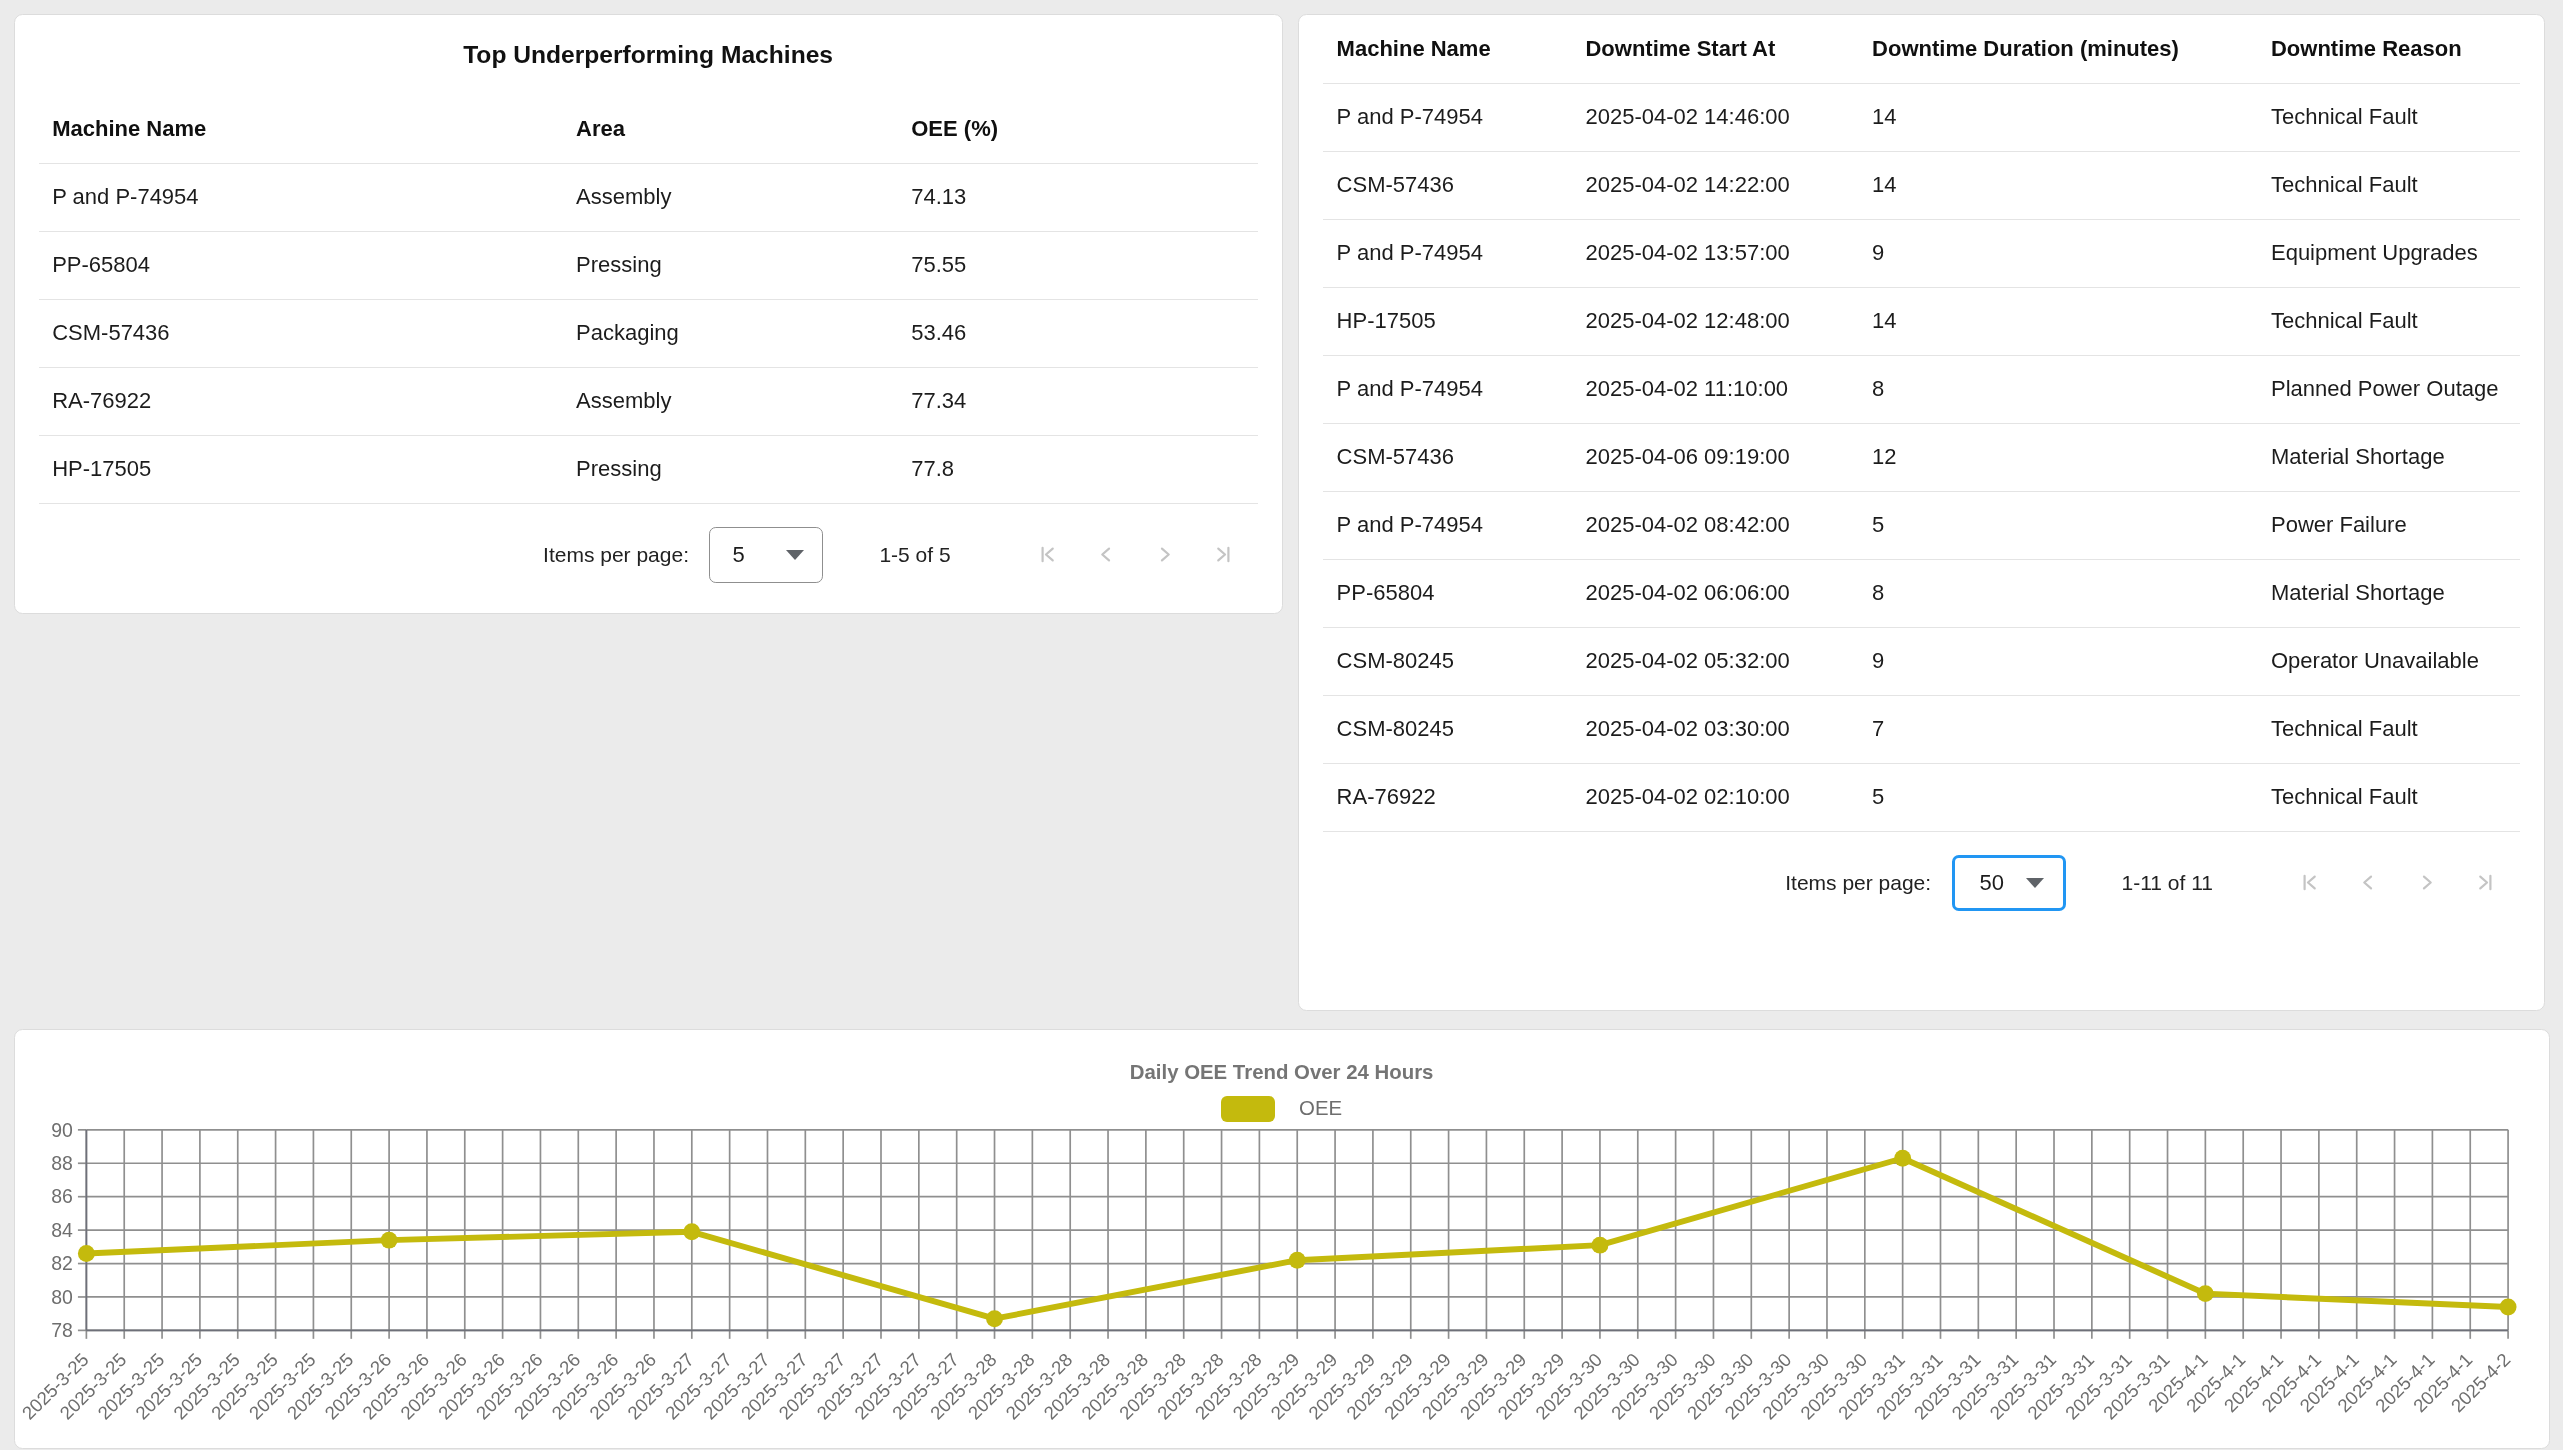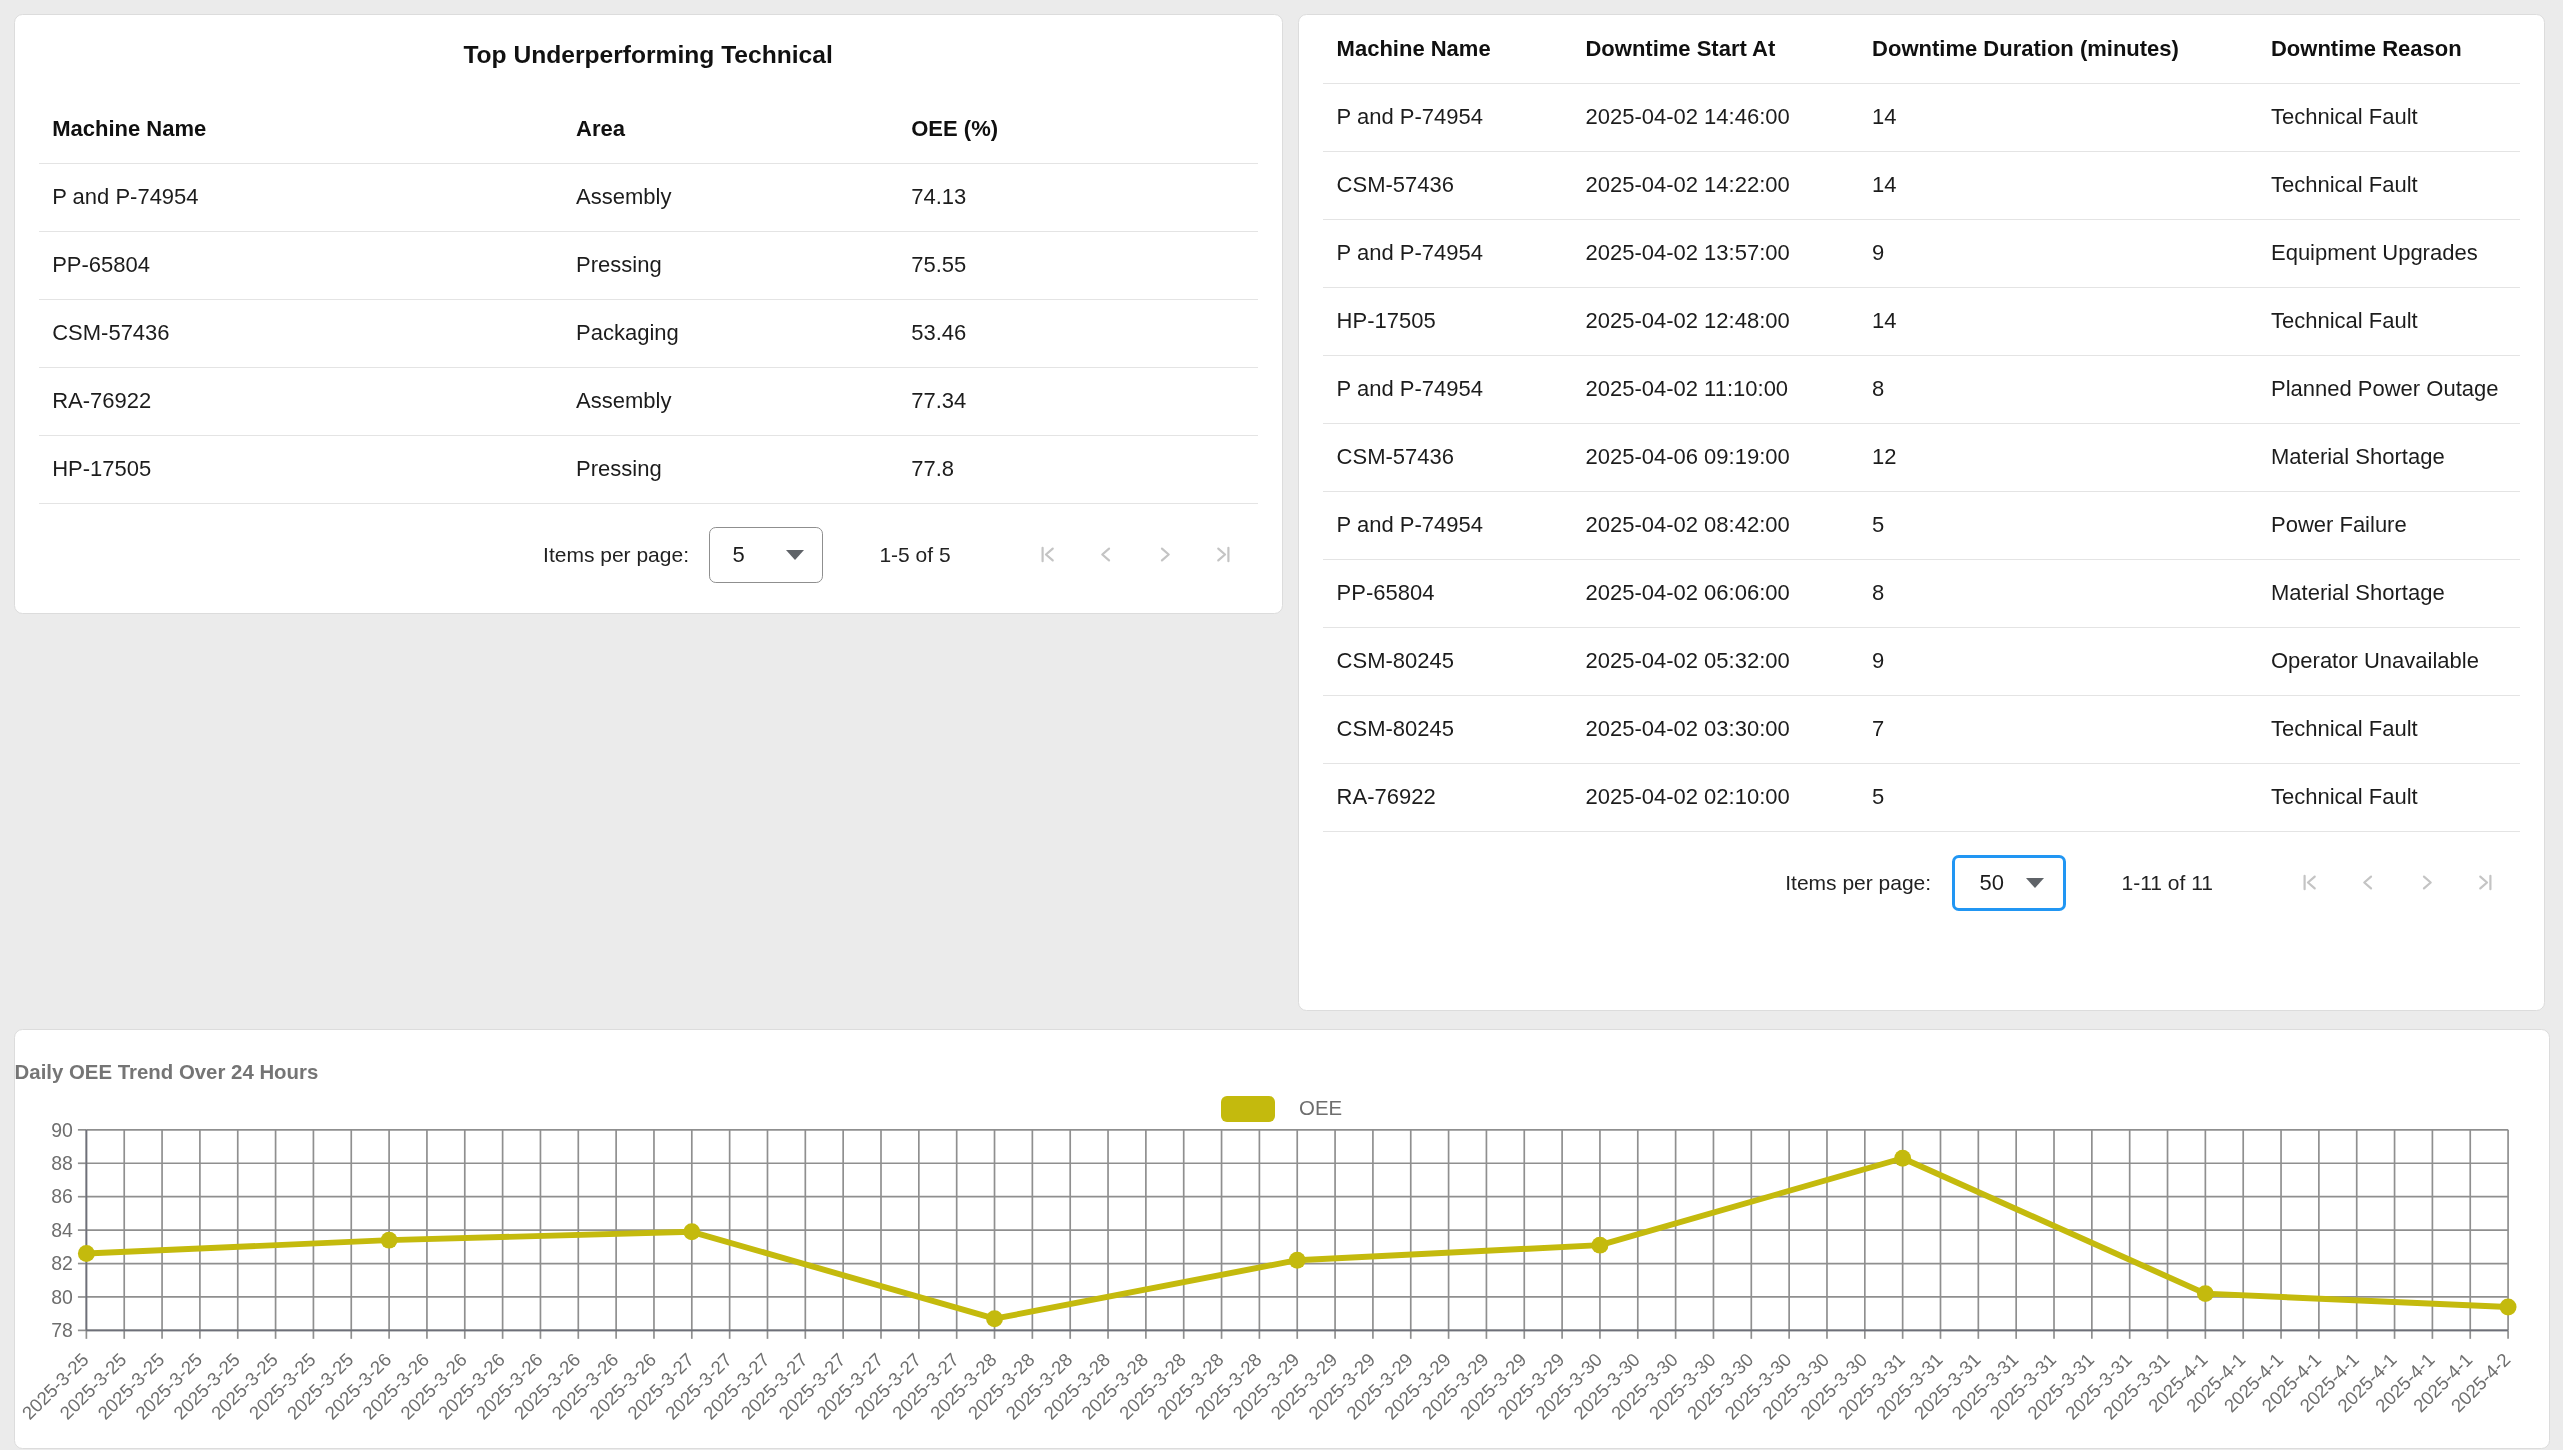--- a/index.html
+++ b/index.html
@@ -27,33 +27,33 @@
   .pgl{margin-right:20.4px;}
   .pgselect{position:relative;width:114px;height:56px;border:1.7px solid #8f8f8f;border-radius:6.8px;
     display:flex;align-items:center;box-sizing:border-box;padding-left:22px;font-size:22px;color:#1c1c1c;
     background:#fff;cursor:pointer;}
   .pgselect.focused{border:3.4px solid var(--accent,#2196f3);padding-left:25px;}
   .caret{position:absolute;right:18.7px;top:50%;margin-top:-4.2px;width:0;height:0;
     border-left:9.3px solid transparent;border-right:9.3px solid transparent;border-top:10.2px solid #5f6368;}
   .pgr{margin-left:56px;margin-right:53px;}
   .navbtn{width:27px;height:27px;margin-left:31px;display:inline-flex;align-items:center;justify-content:center;}
   .navbtn svg{width:27px;height:27px;stroke:#c4c4c4;stroke-width:2.6;fill:none;stroke-linecap:round;stroke-linejoin:round;}
-  .chart-title{margin-top:31px;text-align:left;font-size:20.4px;font-weight:bold;color:#757575;position:relative;z-index:2;}
+  .chart-title{margin-top:31px;text-align:center;font-size:20.4px;font-weight:bold;color:#757575;position:relative;z-index:2;}
   .legend{margin-top:12px;display:flex;align-items:center;justify-content:center;gap:24px;position:relative;z-index:2;}
   .legend-swatch{width:54px;height:25.5px;border-radius:6px;background:#c4ba0d;}
   .legend-label{font-size:20.4px;color:#6e6e6e;}
   #oee-svg{position:absolute;left:0;top:0;width:100%;height:100%;z-index:1;font-family:inherit;}
 </style>
 </head>
 <body style="--accent: #2196f3;">
 
 <div class="stage">
 
   <div class="card" id="card-underperforming">
-    <div class="card-title">Top Underperforming Technical</div>
+    <div class="card-title">Top Underperforming Machines</div>
     <table class="tbl-left">
       <thead>
         <tr>
             <th>Machine Name</th>
             <th>Area</th>
             <th>OEE (%)</th>
           </tr>
       </thead>
       <tbody>
           <tr>

